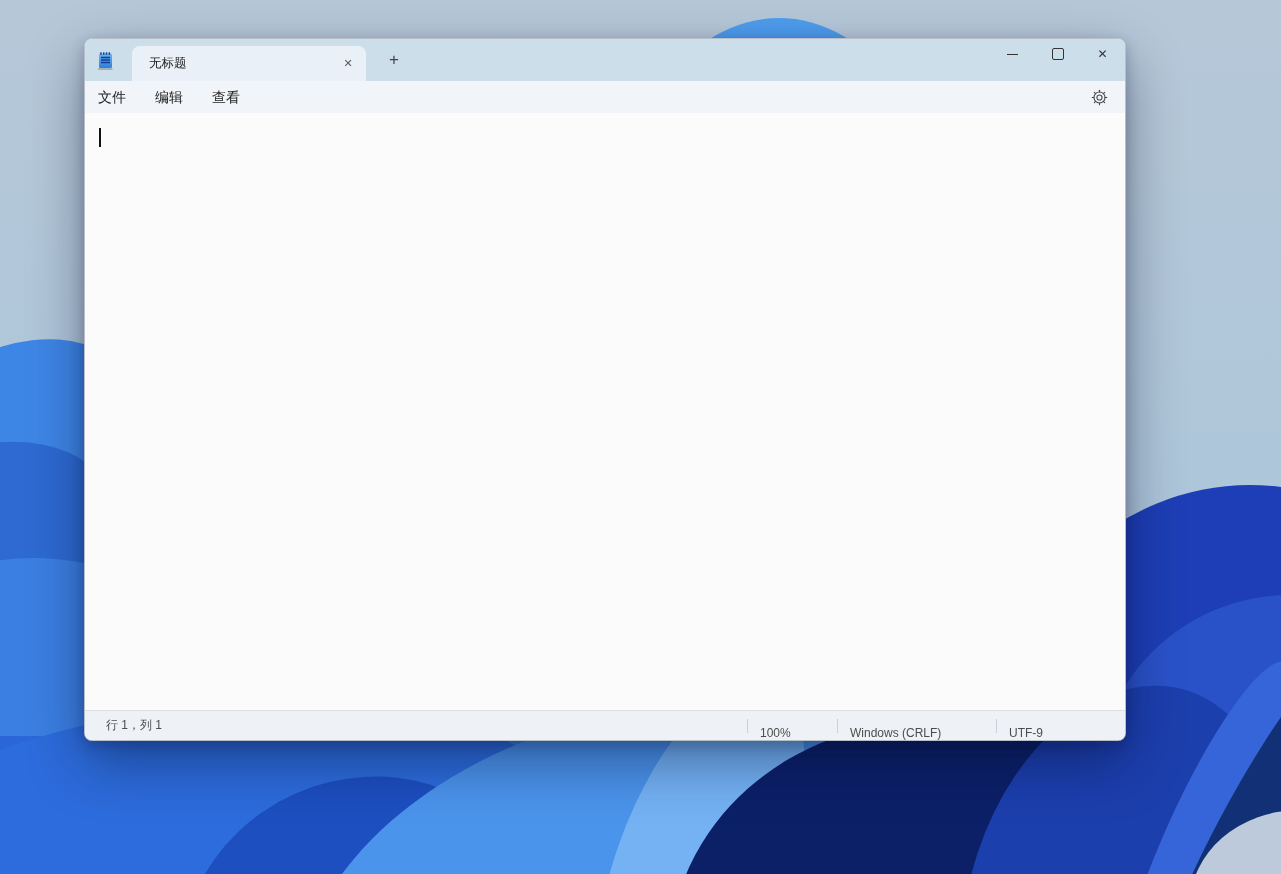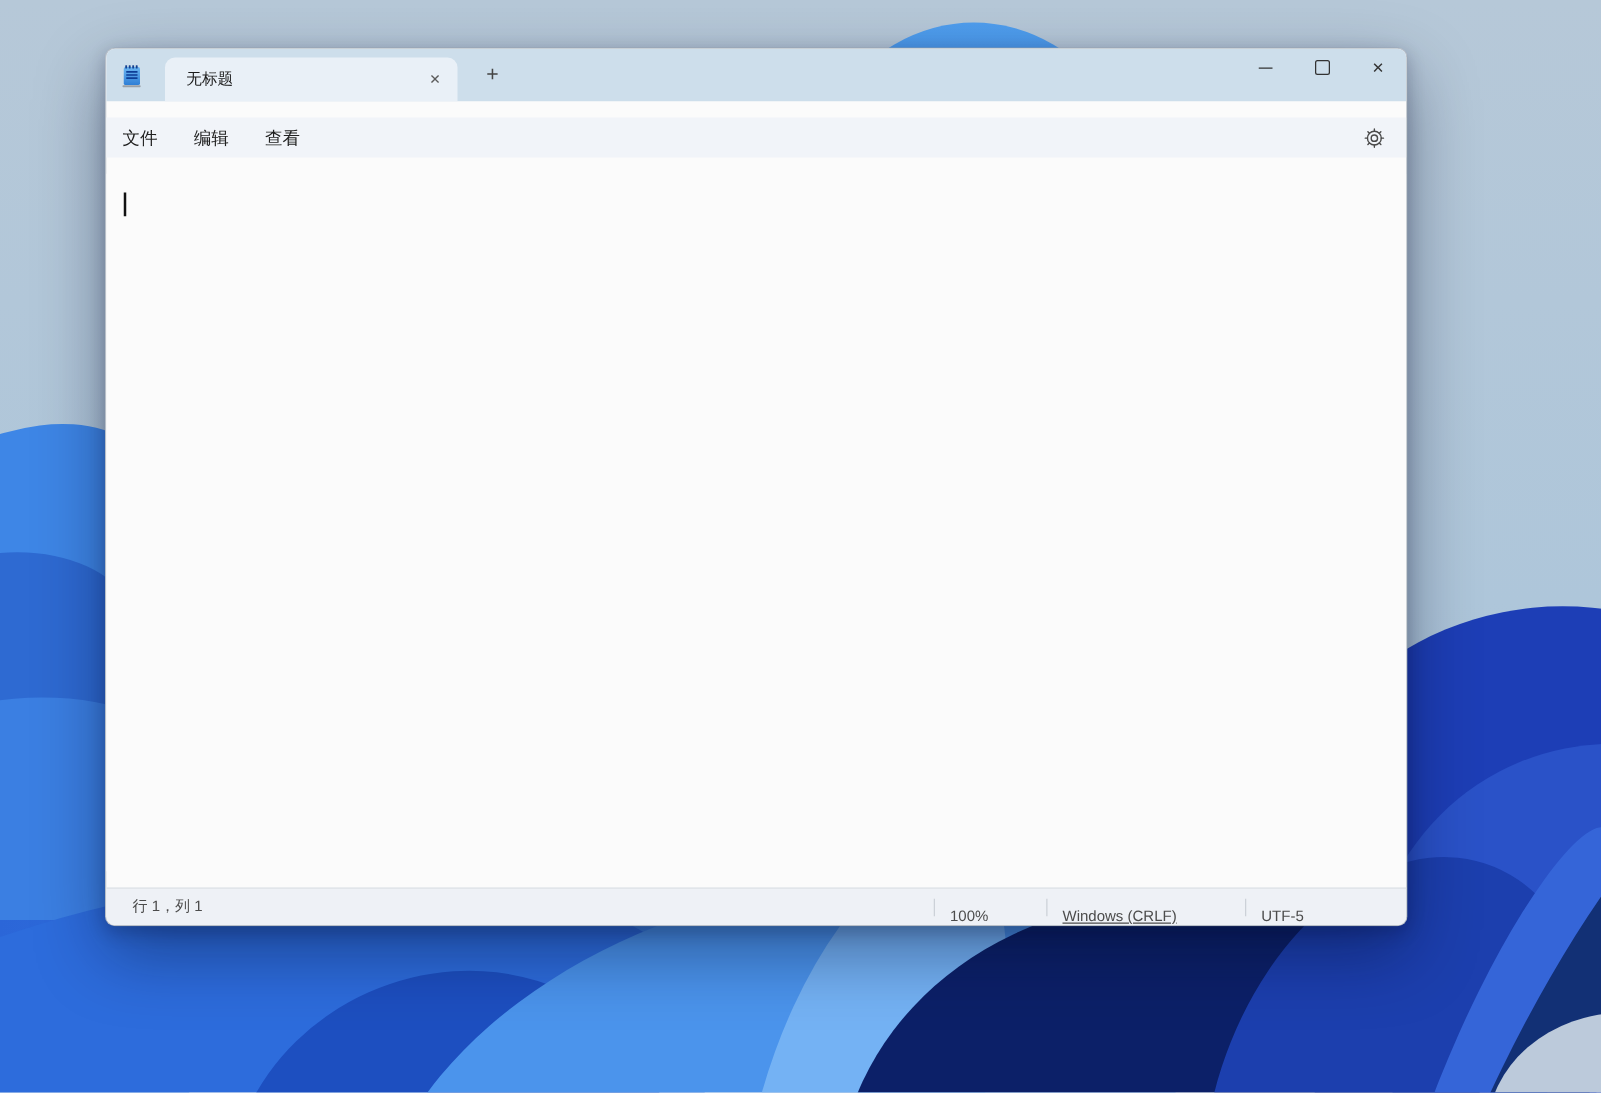--- a/index.html
+++ b/index.html
@@ -5,21 +5,21 @@
   html,body{margin:0;padding:0;width:1281px;height:874px;overflow:hidden;
     font-family:"Liberation Sans","DejaVu Sans",sans-serif;}
   .stage{position:relative;width:1281px;height:874px;overflow:hidden;background:#aec4d8;}
   .wallpaper{position:absolute;inset:0;}
 
   
   .window{position:absolute;left:84px;top:38px;width:1042px;height:703px;
     border-radius:8px;overflow:hidden;display:flex;flex-direction:column;
     background:#fbfbfb;border:1px solid rgba(60,80,105,.35);
     box-shadow:0 22px 55px rgba(0,10,40,.40),0 4px 14px rgba(0,10,40,.22);
-    box-sizing:border-box;gap:13px;}
+    box-sizing:border-box;}
 
   
   .titlebar{position:relative;height:42px;flex:0 0 42px;background:#cddeeb;display:flex;align-items:flex-end;}
   .app-icon{position:absolute;left:12px;top:12px;width:18px;height:20px;}
   .tab{position:absolute;left:47px;bottom:0;width:234px;height:35px;background:#e9f0f7;
     border-radius:8px 8px 0 0;display:flex;align-items:center;}
   .tab-title{font-size:12.5px;color:#1b1b1b;padding-left:17px;flex:1;white-space:nowrap;overflow:hidden;}
   .tab-close{width:20px;height:20px;margin-right:8px;display:flex;align-items:center;justify-content:center;
     font-size:11px;color:#5a5a5a;border-radius:4px;cursor:default;}
   .new-tab{position:absolute;left:296px;top:8px;width:26px;height:26px;display:flex;align-items:center;
@@ -43,21 +43,21 @@
     animation:blink 1.1s steps(1) infinite;}
   @keyframes blink{50%{opacity:0;}}
 
   
   .statusbar{height:30px;flex:0 0 30px;background:#eef1f6;border-top:1px solid #dde1e6;
     display:flex;align-items:stretch;font-size:12px;color:#4c4c4c;box-sizing:border-box;}
   .sb-left{flex:1;display:flex;align-items:center;padding-left:21px;}
   .sb-sep{width:1px;height:14px;background:#ccd1d8;align-self:center;}
   .sb-cell{display:flex;align-items:flex-end;padding-left:12px;box-sizing:border-box;}
   .sb-zoom{width:89px;}
-  .sb-eol{width:158px;text-decoration:underline;}
+  .sb-eol{width:158px;}
   .sb-enc{width:128px;}
 </style>
 </head>
 <body>
 
 <div class="stage">
 
   <svg class="wallpaper" width="1281" height="874" viewBox="0 0 1281 874" preserveAspectRatio="none" aria-hidden="true">
     <defs>
       <linearGradient id="sky" x1="0" y1="0" x2="0" y2="1">
@@ -177,18 +177,18 @@
       <span class="sb-sep"></span>
       <div class="sb-cell sb-zoom">
         <span>100%</span>
       </div>
       <span class="sb-sep"></span>
       <div class="sb-cell sb-eol">
         <span>Windows (CRLF)</span>
       </div>
       <span class="sb-sep"></span>
       <div class="sb-cell sb-enc">
-        <span>UTF-5</span>
+        <span>UTF-9</span>
       </div>
     </div>
 
   </div>
 </div>
 
 </body></html>

